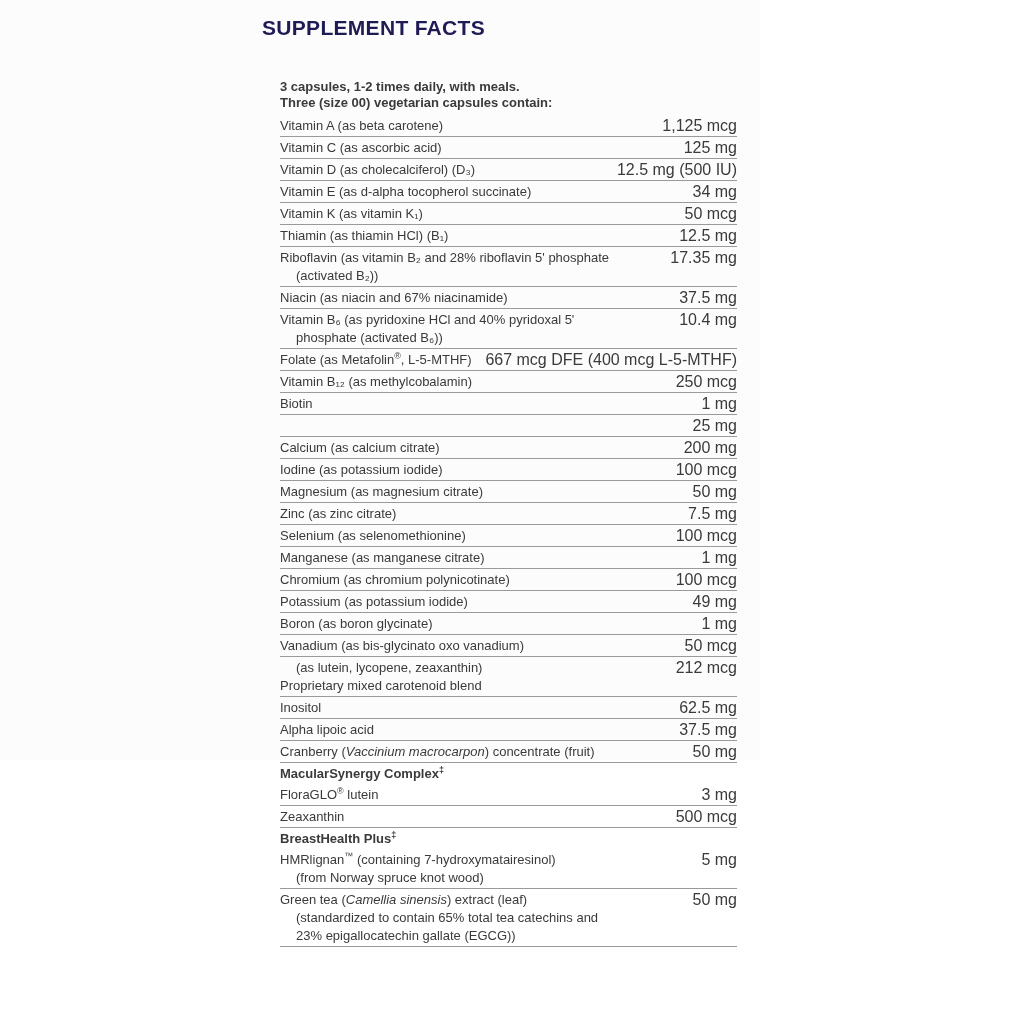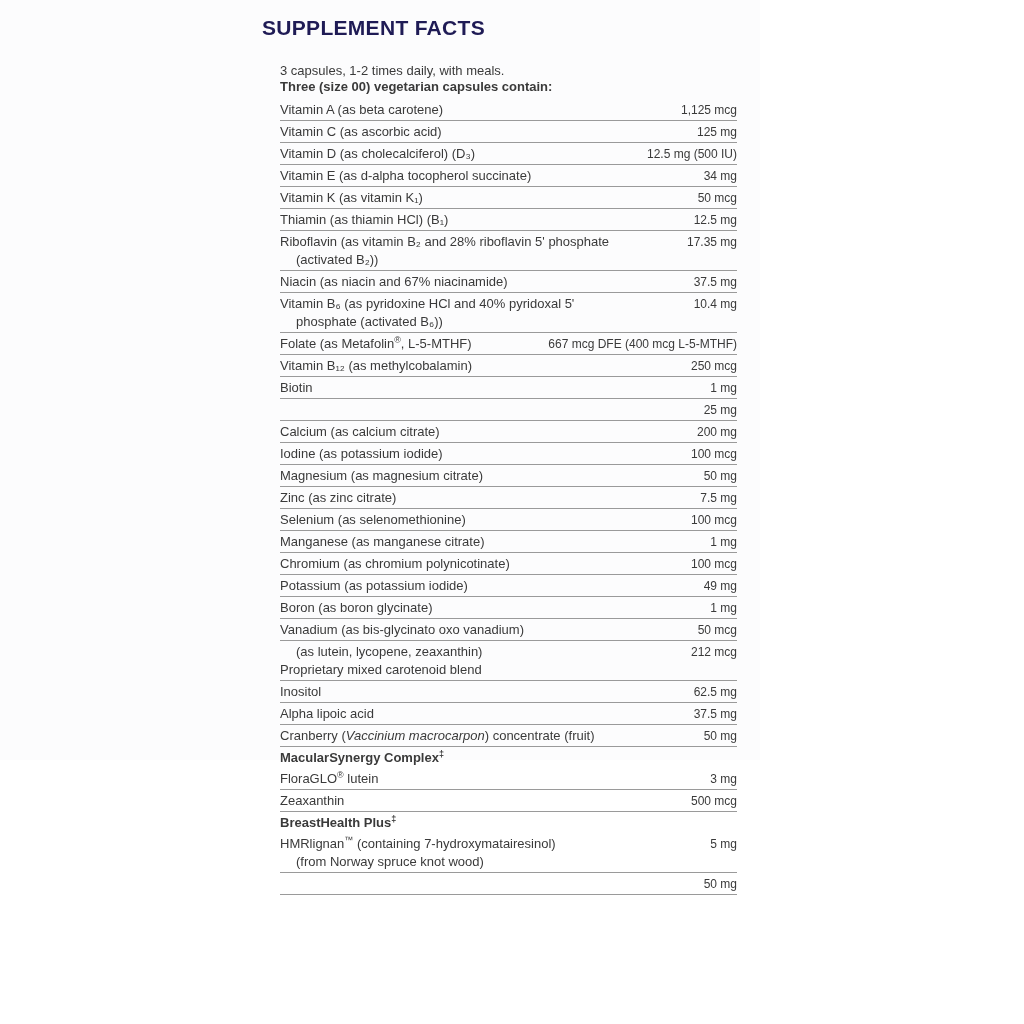--- a/index.html
+++ b/index.html
@@ -30,24 +30,24 @@
     width: 477px;
   }
   .page-title {
     font-size: 21px;
     font-weight: bold;
     letter-spacing: 0.3px;
     color: var(--title-color, #1f1b55);
     margin: 0 0 0 0;
   }
   .serving {
-    margin-top: 23px;
+    margin-top: 39px;
     margin-left: 18px;
     font-size: 13px;
-    font-weight: normal;
+    font-weight: bold;
     color: var(--text-color, #3a3a3a);
     line-height: 16px;
   }
   .contains {
     margin-left: 18px;
     font-size: 13px;
     font-weight: bold;
     color: var(--text-color, #3a3a3a);
     line-height: 16px;
   }
@@ -75,21 +75,21 @@
   .line {
     font-size: 13px;
     line-height: 18px;
     color: var(--text-color, #3a3a3a);
   }
   .line.cont {
     padding-left: 16px;
   }
   .value {
     flex: 0 0 auto;
-    font-size: 12px;
+    font-size: 16px;
     line-height: 18px;
     white-space: nowrap;
     padding-left: 8px;
     color: var(--text-color, #3a3a3a);
   }
   sup {
     font-size: 9px;
     line-height: 0;
   }
   i {
@@ -290,17 +290,22 @@
           </div>
         </div>
         <div class="row">
           <div class="name">
             <div class="line"><span>HMRlignan</span><sup>™</sup><span> (containing 7-hydroxymatairesinol)</span></div>
             <div class="line cont"><span>(from Norway spruce knot wood)</span></div>
           </div>
           <div class="value">5 mg</div>
         </div>
         <div class="row">
+          <div class="name">
+            <div class="line"><span>Green tea (</span><i>Camellia sinensis</i><span>) extract (leaf)</span></div>
+            <div class="line cont"><span>(standardized to contain 65% total tea catechins and</span></div>
+            <div class="line cont"><span>23% epigallocatechin gallate (EGCG))</span></div>
+          </div>
           <div class="value">50 mg</div>
         </div>
       </div>
   </div>
 </div>
 
 </body></html>

